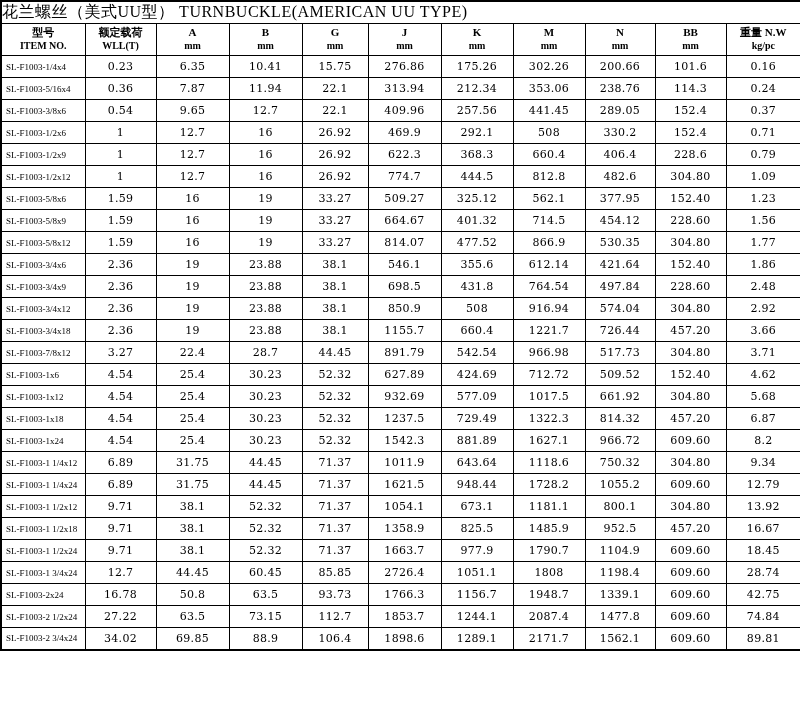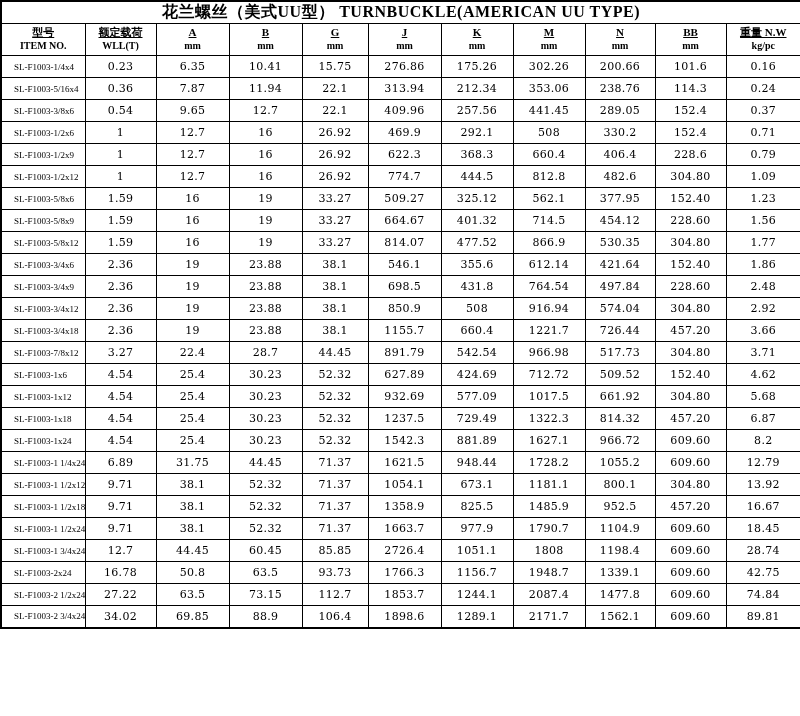--- a/index.html
+++ b/index.html
@@ -24,40 +24,39 @@
   }
   table.spec td, table.spec th {
     border: 1px solid #000000;
     padding: 0;
     overflow: hidden;
     white-space: nowrap;
     box-sizing: border-box;
   }
   tr.title-row td {
     height: 21px;
-    text-align: center;
     vertical-align: middle;
     font-family: "Liberation Serif", serif;
-    font-weight: bold;
+    font-weight: normal;
     font-size: 16px;
     letter-spacing: 0.5px;
   }
   tr.header-row th {
     height: 32px;
     text-align: center;
     vertical-align: middle;
     font-weight: bold;
     line-height: 1.25;
   }
-  tr.header-row .h1 { font-size: 11px; text-decoration: underline; }
+  tr.header-row .h1 { font-size: 11px; }
   tr.header-row .h2 { font-size: 10px; font-weight: bold; }
   tbody tr { height: 22px; }
   tbody td.item {
     text-align: left;
-    padding-left: 12px;
+    padding-left: 4px;
     font-size: 9px;
     font-family: "Liberation Serif", serif;
     vertical-align: middle;
   }
   tbody td.num {
     text-align: center;
     vertical-align: middle;
     font-size: 11px;
     font-family: "DejaVu Serif", "Liberation Serif", serif;
     letter-spacing: 0.3px;
@@ -361,20 +360,33 @@
           <td class="num">30.23</td>
           <td class="num">52.32</td>
           <td class="num">1542.3</td>
           <td class="num">881.89</td>
           <td class="num">1627.1</td>
           <td class="num">966.72</td>
           <td class="num">609.60</td>
           <td class="num">8.2</td>
         </tr>
         <tr>
+          <td class="item">SL-F1003-1 1/4x12</td>
+          <td class="num">6.89</td>
+          <td class="num">31.75</td>
+          <td class="num">44.45</td>
+          <td class="num">71.37</td>
+          <td class="num">1011.9</td>
+          <td class="num">643.64</td>
+          <td class="num">1118.6</td>
+          <td class="num">750.32</td>
+          <td class="num">304.80</td>
+          <td class="num">9.34</td>
+        </tr>
+        <tr>
           <td class="item">SL-F1003-1 1/4x24</td>
           <td class="num">6.89</td>
           <td class="num">31.75</td>
           <td class="num">44.45</td>
           <td class="num">71.37</td>
           <td class="num">1621.5</td>
           <td class="num">948.44</td>
           <td class="num">1728.2</td>
           <td class="num">1055.2</td>
           <td class="num">609.60</td>

